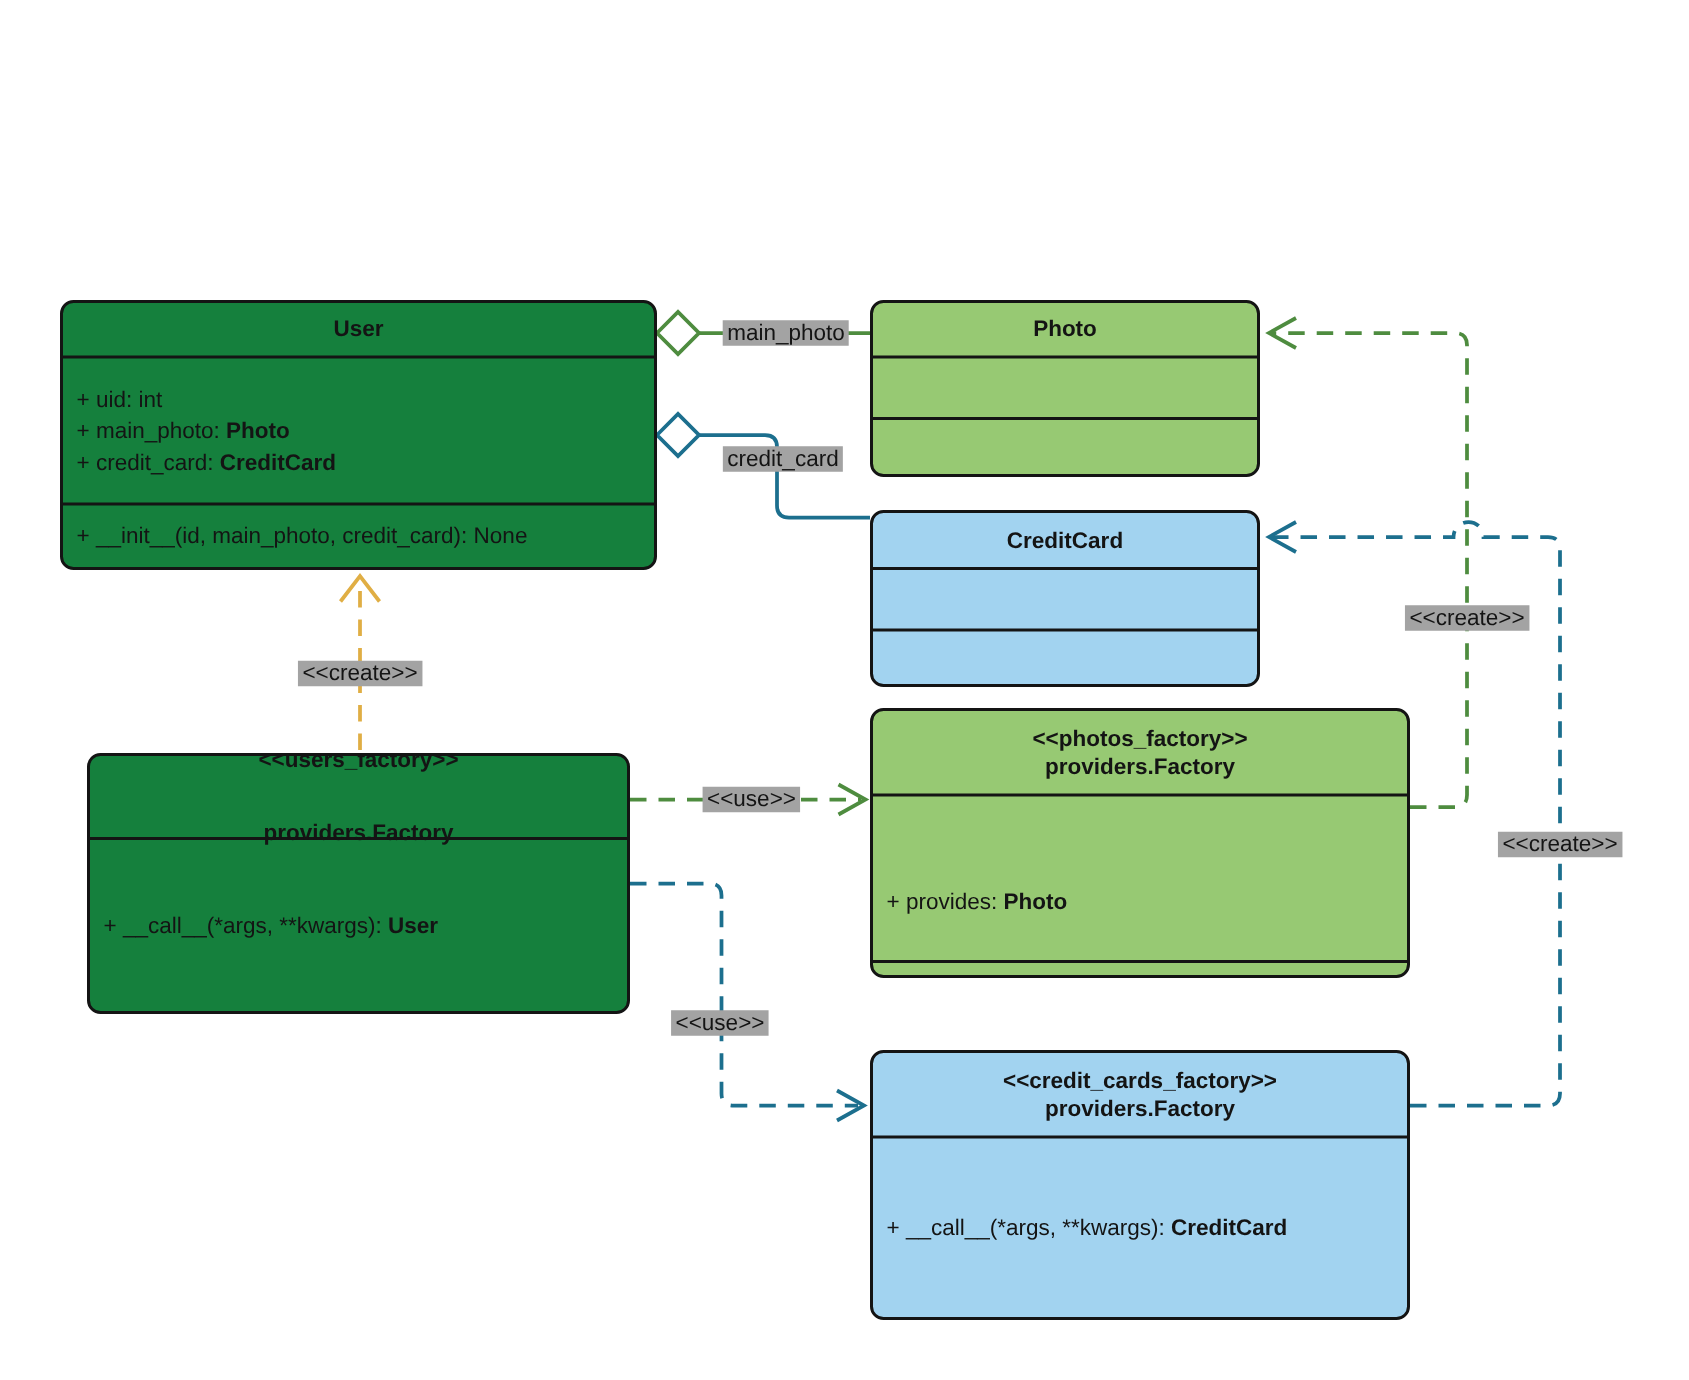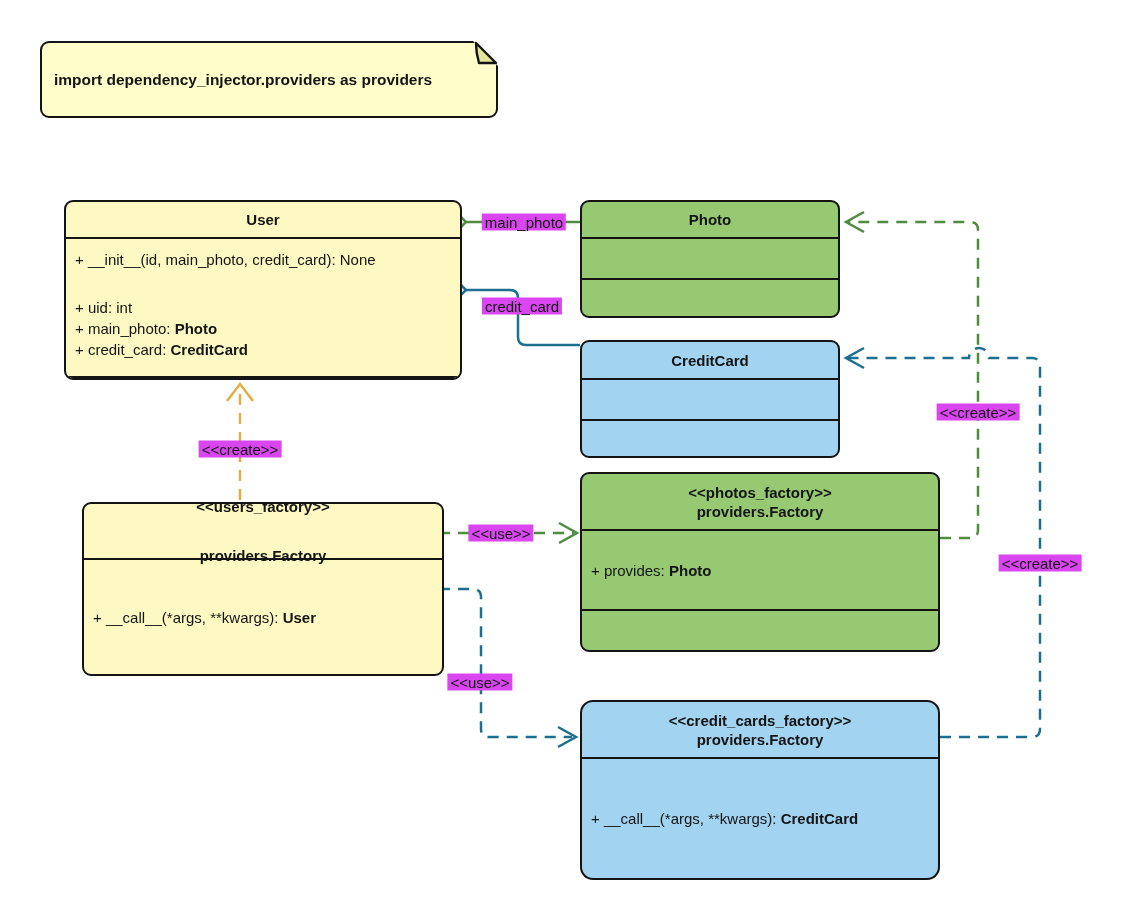--- a/index.html
+++ b/index.html
@@ -7,21 +7,21 @@
     position:relative; width:1126px; height:920px; background:#ffffff;
     font-family:"Liberation Sans", sans-serif; color:#141414; overflow:hidden;
   }
   svg.edges { position:absolute; left:0; top:0; z-index:1; pointer-events:none; }
 
   .uml-class {
     position:absolute; box-sizing:border-box; z-index:2;
     border:2.5px solid #141414; border-radius:9px;
     display:flex; flex-direction:column; overflow:hidden;
   }
-  .fill-yellow { background:#fef9c3;margin-left:24px; }
+  .fill-yellow { background:#15803d; }
   .fill-green  { background:#97C973; }
   .fill-blue   { background:#A2D3F0; }
 
   .sec { box-sizing:border-box; border-bottom:2.5px solid #141414; }
   .sec.last { border-bottom:none; flex:1; }
   .head { display:flex; flex-direction:column; align-items:center; justify-content:center;
           font-weight:bold; font-size:15px; line-height:19px; text-align:center; }
   .body { display:flex; flex-direction:column; justify-content:center; padding:0 9px; }
   .row  { font-size:15px; line-height:21px; white-space:nowrap; }
   .b    { font-weight:bold; }
@@ -30,21 +30,21 @@
     position:absolute; box-sizing:border-box; z-index:2;
     left:40px; top:41px; width:458px; height:77px;
     background:#FFFFCC; border:2.5px solid #141414; border-radius:9px;
     display:flex; align-items:center; padding-left:12px;
     font-size:15.5px; font-weight:bold; white-space:nowrap;
   }
   .note-fold { position:absolute; top:-2.5px; right:-2.5px; }
 
   .edge-label {
     position:absolute; z-index:3; transform:translate(-50%,-50%);
-    background:#d946ef; padding:0 3px; font-size:15px; white-space:nowrap;
+    background:#a3a3a3; padding:0 3px; font-size:15px; white-space:nowrap;
   }
 </style>
 </head>
 <body>
 
 <div id="canvas">
 
   <svg class="edges" width="1126" height="920" viewBox="0 0 1126 920">
 
     <g>
@@ -76,46 +76,39 @@
       <path d="M940 538 L970 538 Q978 538 978 530 L978 230 Q978 222 970 222 L848 222" fill="none" stroke="#4E8C3F" stroke-width="2.5" stroke-dasharray="11 8"></path>
       <polyline points="864,212 846,222 864,232" fill="none" stroke="#4E8C3F" stroke-width="2.5"></polyline>
     </g>
 
     <g>
       <path d="M940 737 L1032 737 Q1040 737 1040 729 L1040 366 Q1040 358 1032 358 L989 358 A10 10 0 0 0 969 358 L848 358" fill="none" stroke="#1C6F8E" stroke-width="2.5" stroke-dasharray="11 8"></path>
       <polyline points="864,348 846,358 864,368" fill="none" stroke="#1C6F8E" stroke-width="2.5"></polyline>
     </g>
   </svg>
 
-  <div class="note">
-    <span>import dependency_injector.providers as providers</span>
-    <svg class="note-fold" width="26" height="26" viewBox="0 0 26 26">
-      <path d="M2 0 L26 0 L26 24 Z" fill="#ffffff" stroke="#ffffff" stroke-width="3"></path>
-      <path d="M3 2 L23 22 L6 22 Q3 12 3 2 Z" fill="#E4E49A" stroke="#141414" stroke-width="2.4" stroke-linejoin="round"></path>
-    </svg>
-  </div>
 
   <div class="uml-class fill-yellow" style="left:40px;top:200px;width:398px;height:180px;">
     <div class="sec head" style="height:37px;">
       <div>User</div>
-    </div>
-    <div class="sec body last">
-      <div class="row">
-        <span>+ __init__(id, main_photo, credit_card): None</span>
-      </div>
     </div>
     <div class="sec body" style="height:98px;">
       <div class="row">
         <span>+ uid: int</span>
       </div>
       <div class="row">
         <span>+ main_photo: </span><span class="b">Photo</span>
       </div>
       <div class="row">
         <span>+ credit_card: </span><span class="b">CreditCard</span>
+      </div>
+    </div>
+    <div class="sec body last">
+      <div class="row">
+        <span>+ __init__(id, main_photo, credit_card): None</span>
       </div>
     </div>
   </div>
 
   <div class="uml-class fill-green" style="left:580px;top:200px;width:260px;height:118px;">
     <div class="sec head" style="height:37px;">
       <div>Photo</div>
     </div>
     <div class="sec body" style="height:41px;"></div>
     <div class="sec body last"></div>
@@ -139,28 +132,28 @@
         <span>+ __call__(*args, **kwargs): </span><span class="b">User</span>
       </div>
     </div>
   </div>
 
   <div class="uml-class fill-green" style="left:580px;top:472px;width:360px;height:180px;">
     <div class="sec head" style="height:57px;">
       <div>&lt;&lt;photos_factory&gt;&gt;</div>
       <div>providers.Factory</div>
     </div>
-    <div class="sec body" style="height:80px;">
+    <div class="sec body" style="height:80px;margin-top:31px;">
       <div class="row">
         <span>+ provides: </span><span class="b">Photo</span>
       </div>
     </div>
   </div>
 
-  <div class="uml-class fill-blue" style="left:580px;top:700px;width:360px;height:180px;border-radius:13px;">
+  <div class="uml-class fill-blue" style="left:580px;top:700px;width:360px;height:180px;">
     <div class="sec head" style="height:57px;">
       <div>&lt;&lt;credit_cards_factory&gt;&gt;</div>
       <div>providers.Factory</div>
     </div>
     <div class="sec body last">
       <div class="row">
         <span>+ __call__(*args, **kwargs): </span><span class="b">CreditCard</span>
       </div>
     </div>
   </div>

